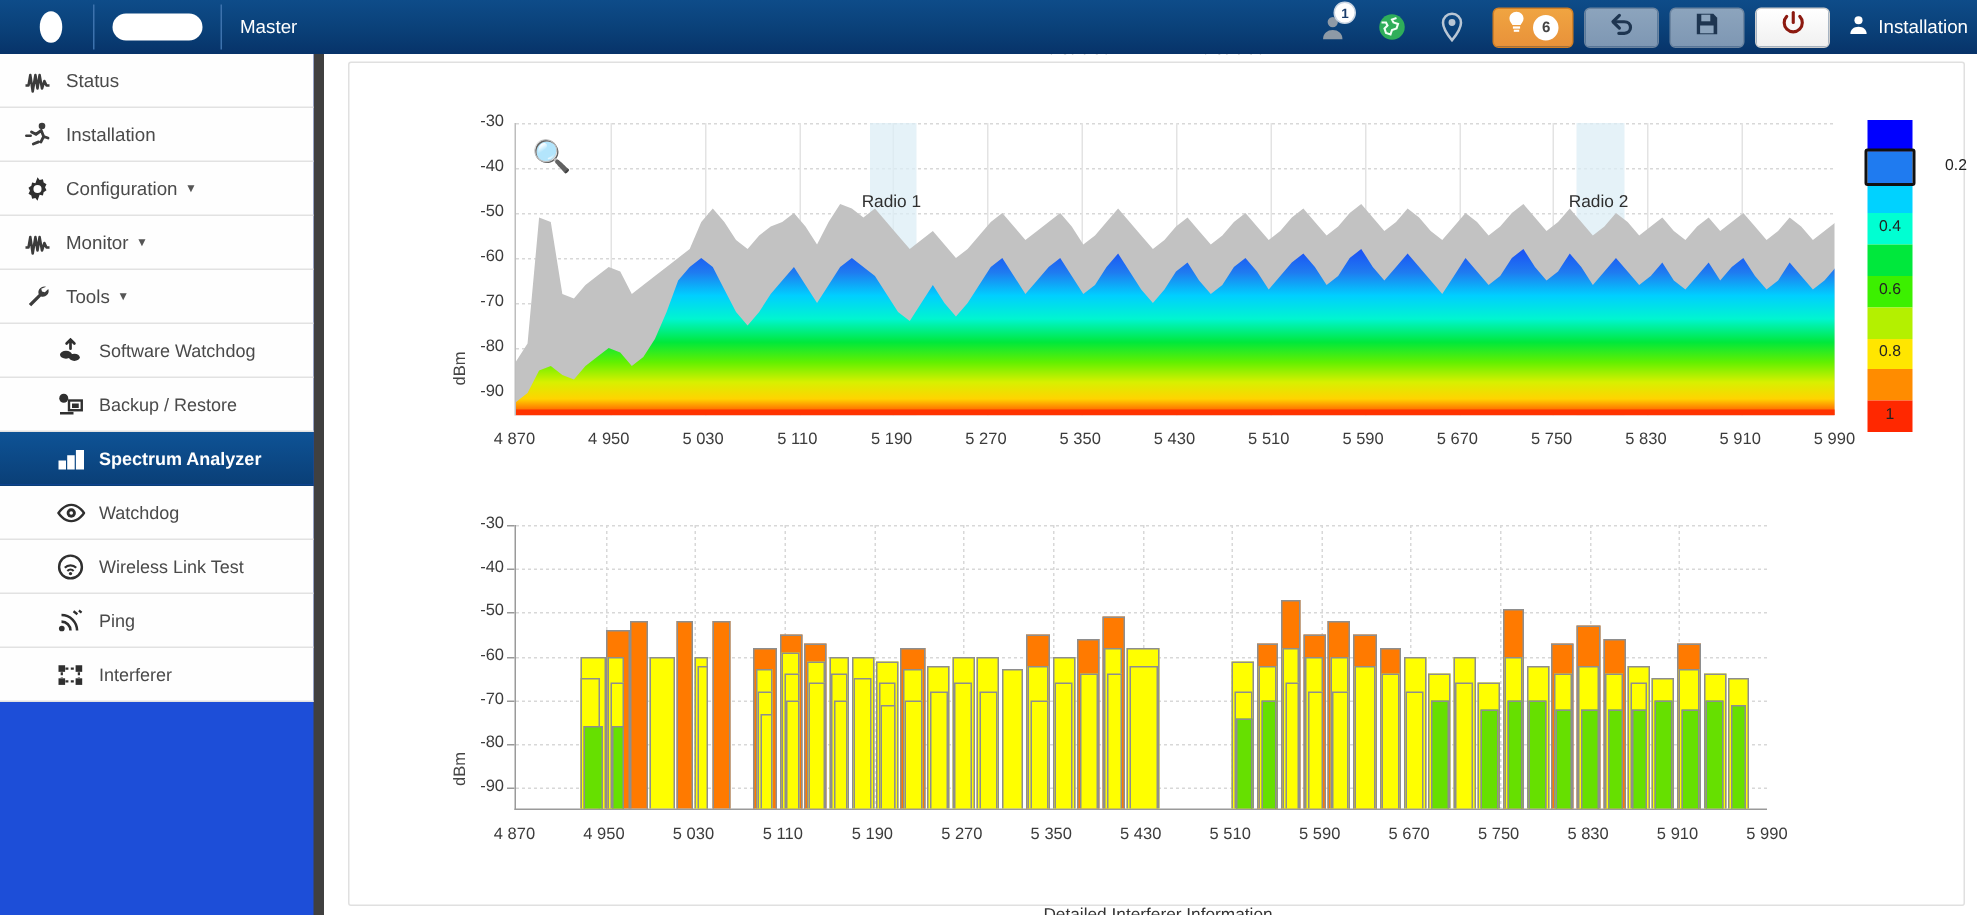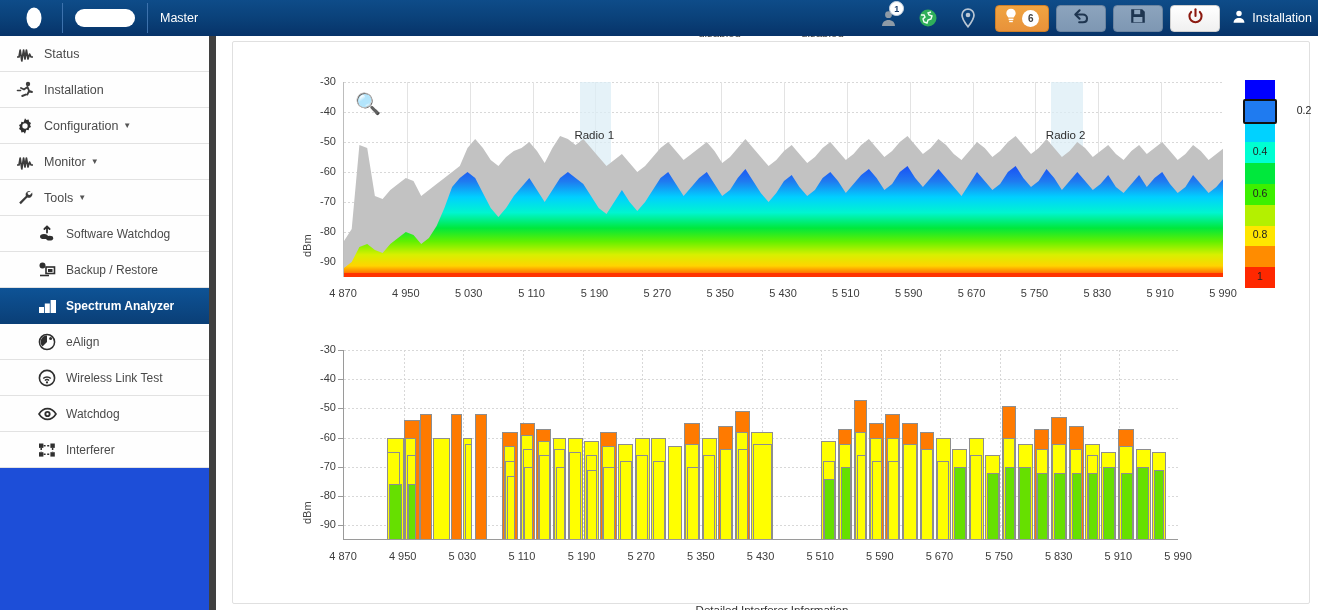--- a/index.html
+++ b/index.html
@@ -303,48 +303,48 @@
         <svg width="19" height="16" viewBox="0 0 19 16">
           <rect x="1" y="9" width="5" height="6" fill="#fff"></rect>
           <rect x="6.8" y="5.5" width="5" height="9.5" fill="#fff"></rect>
           <rect x="12.6" y="2" width="5.4" height="13" fill="#fff"></rect>
         </svg>
       </span>
       <span>Spectrum Analyzer</span>
     </div>
     <div class="nav-item sub">
       <span class="nav-ico">
-        <svg width="18" height="18" viewBox="0 0 18 18">
-          <circle cx="9" cy="9" r="7.6" fill="none" stroke="#2f2f2f" stroke-width="1.5"></circle>
-          <path d="M9 9 4.5 13.5A6.4 6.4 0 0 1 9 2.6z" fill="#2f2f2f"></path>
-          <circle cx="12.6" cy="5.4" r="1.5" fill="#2f2f2f"></circle>
-        </svg>
-      </span>
-      <span>eAlign</span>
+        <svg width="19" height="14" viewBox="0 0 19 14">
+          <path d="M1 7s3.4-5.4 8.5-5.4S18 7 18 7s-3.4 5.4-8.5 5.4S1 7 1 7z" fill="none" stroke="#2f2f2f" stroke-width="1.6"></path>
+          <circle cx="9.5" cy="7" r="3.1" fill="#2f2f2f"></circle>
+          <circle cx="9.5" cy="7" r="1.2" fill="#fefefe"></circle>
+        </svg>
+      </span>
+      <span>Watchdog</span>
     </div>
     <div class="nav-item sub">
       <span class="nav-ico">
         <svg width="18" height="18" viewBox="0 0 18 18">
           <circle cx="9" cy="9" r="7.6" fill="none" stroke="#2f2f2f" stroke-width="1.6"></circle>
           <path d="M5.2 9.5a5.4 5.4 0 0 1 7.6 0" fill="none" stroke="#2f2f2f" stroke-width="1.5"></path>
           <path d="M6.9 11.6a3 3 0 0 1 4.2 0" fill="none" stroke="#2f2f2f" stroke-width="1.4"></path>
           <circle cx="9" cy="13.4" r="1.1" fill="#2f2f2f"></circle>
         </svg>
       </span>
       <span>Wireless Link Test</span>
     </div>
     <div class="nav-item sub">
       <span class="nav-ico">
-        <svg width="19" height="14" viewBox="0 0 19 14">
-          <path d="M1 7s3.4-5.4 8.5-5.4S18 7 18 7s-3.4 5.4-8.5 5.4S1 7 1 7z" fill="none" stroke="#2f2f2f" stroke-width="1.6"></path>
-          <circle cx="9.5" cy="7" r="3.1" fill="#2f2f2f"></circle>
-          <circle cx="9.5" cy="7" r="1.2" fill="#fefefe"></circle>
-        </svg>
-      </span>
-      <span>Watchdog</span>
+        <svg width="18" height="16" viewBox="0 0 18 16">
+          <circle cx="3.2" cy="13" r="1.9" fill="#2f2f2f"></circle>
+          <path d="M3 8.4a6 6 0 0 1 6 6M3 4a10.4 10.4 0 0 1 10.4 10.4" fill="none" stroke="#2f2f2f" stroke-width="1.7"></path>
+          <path d="M11 1.5l2.6 2M14.6 1l1.8 1.4" stroke="#2f2f2f" stroke-width="1.5"></path>
+        </svg>
+      </span>
+      <span>Ping</span>
     </div>
     <div class="nav-item sub">
       <span class="nav-ico">
         <svg width="18" height="16" viewBox="0 0 18 16">
           <rect x="1" y="1.5" width="4.4" height="4.4" fill="#2f2f2f"></rect>
           <rect x="12.4" y="1.5" width="4.4" height="4.4" fill="#2f2f2f"></rect>
           <rect x="1" y="10.2" width="4.4" height="4.4" fill="#2f2f2f"></rect>
           <rect x="12.4" y="10.2" width="4.4" height="4.4" fill="#2f2f2f"></rect>
           <path d="M5.6 3.7h6.6M3.2 6.1v3.9M14.6 6.1v3.9M5.6 12.3h6.6" stroke="#2f2f2f" stroke-width="1.5" stroke-dasharray="2 1.6"></path>
         </svg>

